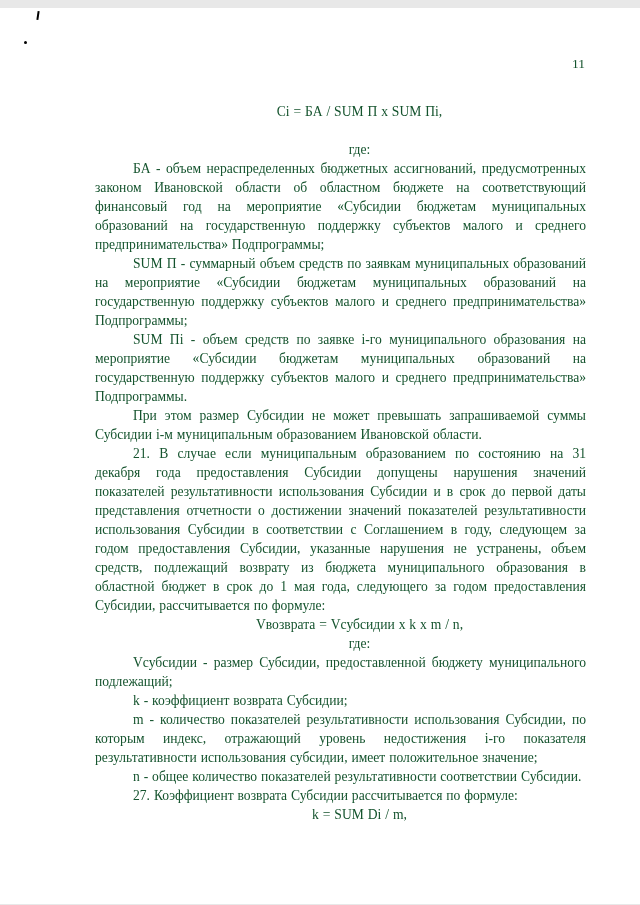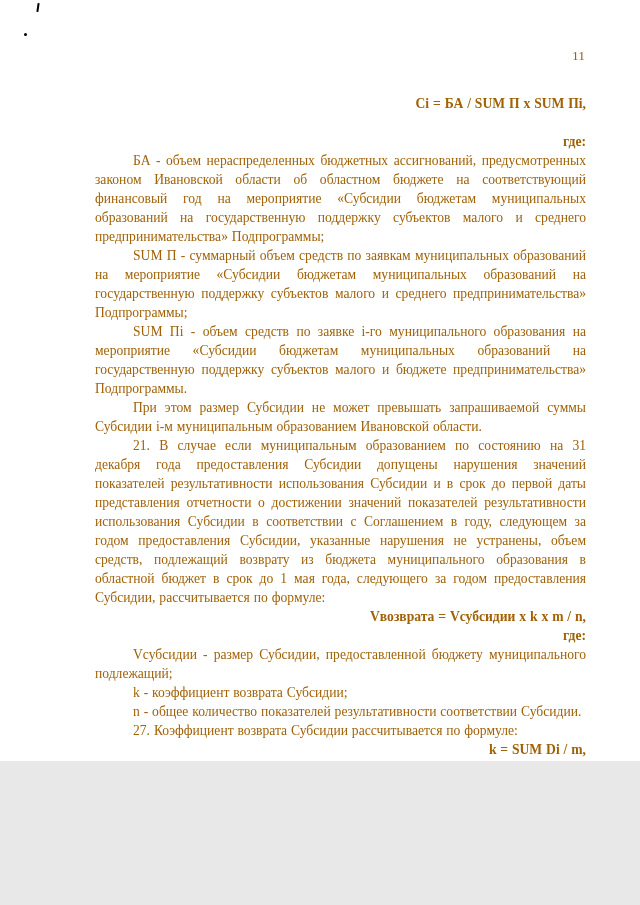--- a/index.html
+++ b/index.html
@@ -1,24 +1,24 @@
 <!DOCTYPE html>
 <html><head>
 <meta charset="utf-8">
 <style>
   html, body { margin: 0; padding: 0; background: #e8e8e8; }
   .page {
     position: relative;
     width: 640px;
-    height: 761px;
+    height: 896px;
     background: #ffffff;
     font-family: "Liberation Serif", serif;
-    color: #a16207;
+    color: #14532d;
     overflow: hidden;
-    margin: 0 auto;
+    margin: 8px auto;
   }
   .page-number {
     position: absolute;
     top: 48px;
     left: 572px;
     font-size: 13.5px;
   }
   .content {
     position: absolute;
     left: 95px;
@@ -27,22 +27,21 @@
     font-size: 13.6px;
     line-height: 19px;
   }
   .content p {
     margin: 0;
     text-indent: 38px;
     text-align: justify;
     word-spacing: 0.5px;
   }
   .content p.formula {
-    text-align: right;
-    font-weight: bold;
+    text-align: center;
   }
   .content p.gap-after {
     margin-bottom: 19px;
   }
   .artifact {
     position: absolute;
     background: #000;
   }
   .artifact-dash {
     left: 37px;
@@ -67,25 +66,26 @@
   <span class="artifact artifact-dash"></span>
   <span class="artifact artifact-dot"></span>
 
   <div class="page-number">11</div>
 
   <div class="content">
     <p class="formula gap-after">Ci = БА / SUM П x SUM Пi,</p>
     <p class="formula">где:</p>
     <p>БА - объем нераспределенных бюджетных ассигнований, предусмотренных законом Ивановской области об областном бюджете на соответствующий финансовый год на мероприятие «Субсидии бюджетам муниципальных образований на государственную поддержку субъектов малого и среднего предпринимательства» Подпрограммы;</p>
     <p>SUM П - суммарный объем средств по заявкам муниципальных образований на мероприятие «Субсидии бюджетам муниципальных образований на государственную поддержку субъектов малого и среднего предпринимательства» Подпрограммы;</p>
-    <p>SUM Пi - объем средств по заявке i-го муниципального образования на мероприятие «Субсидии бюджетам муниципальных образований на государственную поддержку субъектов малого и бюджете предпринимательства» Подпрограммы.</p>
+    <p>SUM Пi - объем средств по заявке i-го муниципального образования на мероприятие «Субсидии бюджетам муниципальных образований на государственную поддержку субъектов малого и среднего предпринимательства» Подпрограммы.</p>
     <p>При этом размер Субсидии не может превышать запрашиваемой суммы Субсидии i-м муниципальным образованием Ивановской области.</p>
     <p>21. В случае если муниципальным образованием по состоянию на 31 декабря года предоставления Субсидии допущены нарушения значений показателей результативности использования Субсидии и в срок до первой даты представления отчетности о достижении значений показателей результативности использования Субсидии в соответствии с Соглашением в году, следующем за годом предоставления Субсидии, указанные нарушения не устранены, объем средств, подлежащий возврату из бюджета муниципального образования в областной бюджет в срок до 1 мая года, следующего за годом предоставления Субсидии, рассчитывается по формуле:</p>
     <p class="formula">Vвозврата = Vсубсидии x k x m / n,</p>
     <p class="formula">где:</p>
     <p>Vсубсидии - размер Субсидии, предоставленной бюджету муниципального подлежащий;</p>
     <p>k - коэффициент возврата Субсидии;</p>
+    <p>m - количество показателей результативности использования Субсидии, по которым индекс, отражающий уровень недостижения i-го показателя результативности использования субсидии, имеет положительное значение;</p>
     <p>n - общее количество показателей результативности соответствии Субсидии.</p>
     <p>27. Коэффициент возврата Субсидии рассчитывается по формуле:</p>
     <p class="formula">k = SUM Di / m,</p>
   </div>
 
 </div>
 
 </body></html>

